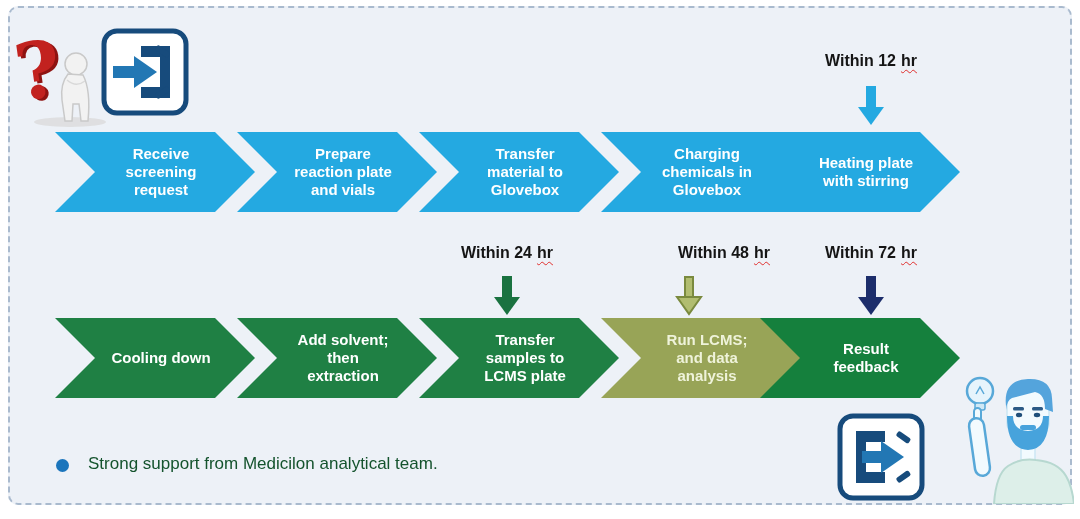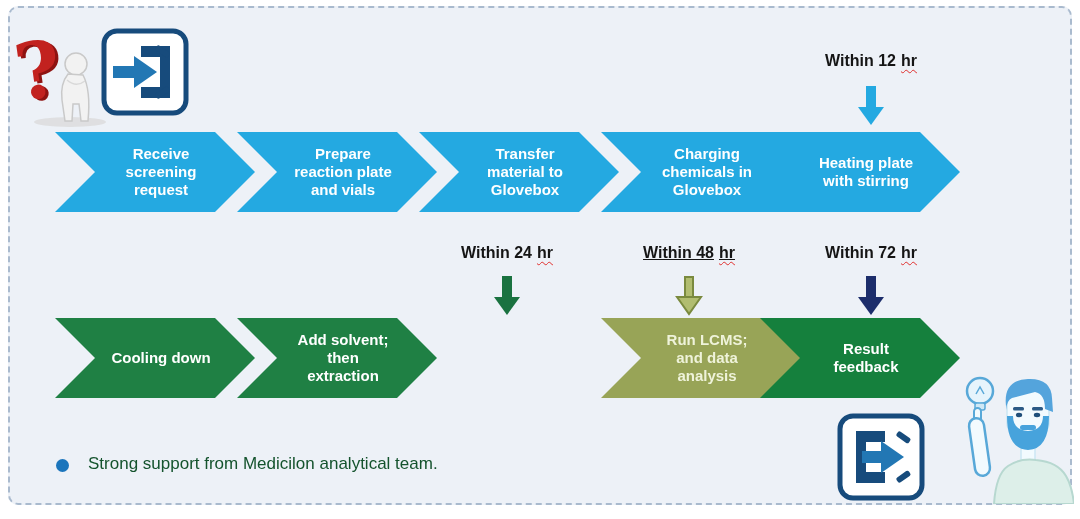--- a/index.html
+++ b/index.html
@@ -29,21 +29,21 @@
   .p4 { left:601px; } .p5 { left:760px; }
 
   
   .m-label { position:absolute; width:176px; text-align:center; color:#151515;
              font-size:16px; font-weight:bold; white-space:nowrap; }
   .m-label .unit { margin-left:5px;
              text-decoration:underline wavy #E0302E 1px; text-underline-offset:3px; }
   .m-arrow { position:absolute; width:32px; height:40px; }
   .mt1 { top:52px; } .mt2 { top:244px; }
   .at1 { top:86px; } .at2 { top:276px; }
-  .mx3 { left:419px; } .mx4 { left:601px;text-decoration:underline; } .mx5 { left:783px; }
+  .mx3 { left:419px; } .mx4 { left:636px; } .mx5 { left:783px; }
   .ax3 { left:491px; } .ax4 { left:673px; } .ax5 { left:855px; }
 
   
   .note-dot { position:absolute; left:56px; top:459px; width:13px; height:13px;
               border-radius:50%; background:#1B75BC; }
   .note-text { position:absolute; left:88px; top:454px; font-size:17px; color:#14532d; }
 
   .art { position:absolute; }
 </style>
 </head>
@@ -88,20 +88,23 @@
     </div>
   <div class="chevron row1 p5 c-blue">
     <span class="lbl">Heating plate with stirring</span>
     </div>
 
   <div class="chevron row2 p1 c-green">
     <span class="lbl">Cooling down</span>
     </div>
   <div class="chevron row2 p2 c-green">
     <span class="lbl">Add solvent; then extraction</span>
+    </div>
+  <div class="chevron row2 p3 c-green">
+    <span class="lbl">Transfer samples to LCMS plate</span>
     </div>
   <div class="chevron row2 p4 c-olive">
     <span class="lbl">Run LCMS; and data analysis</span>
     </div>
   <div class="chevron row2 p5 c-navy">
     <span class="lbl">Result feedback</span>
     </div>
 
   <div class="m-label mt1 mx5">
     <span>Within 12</span><span class="unit">hr</span>

